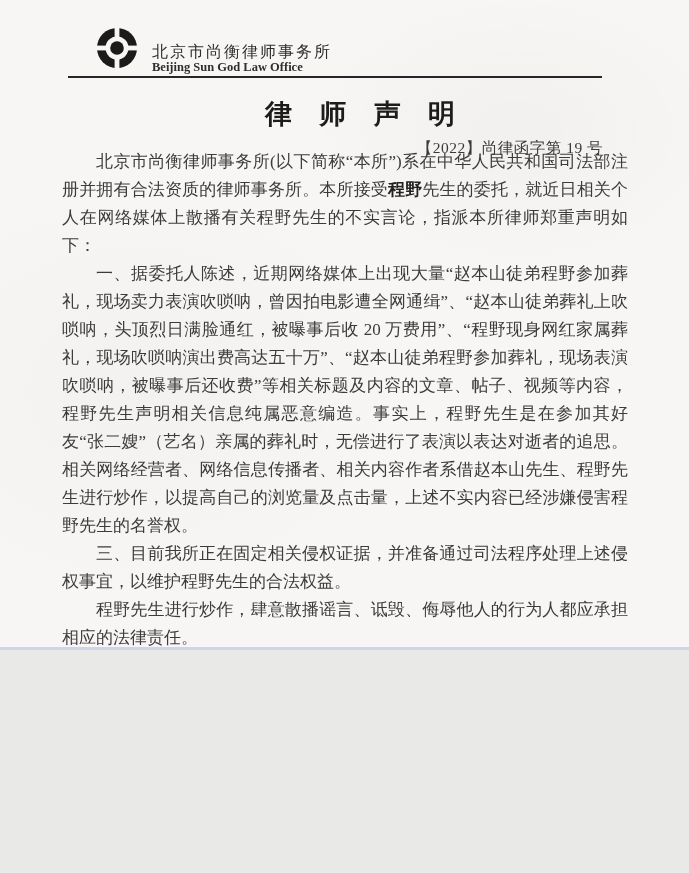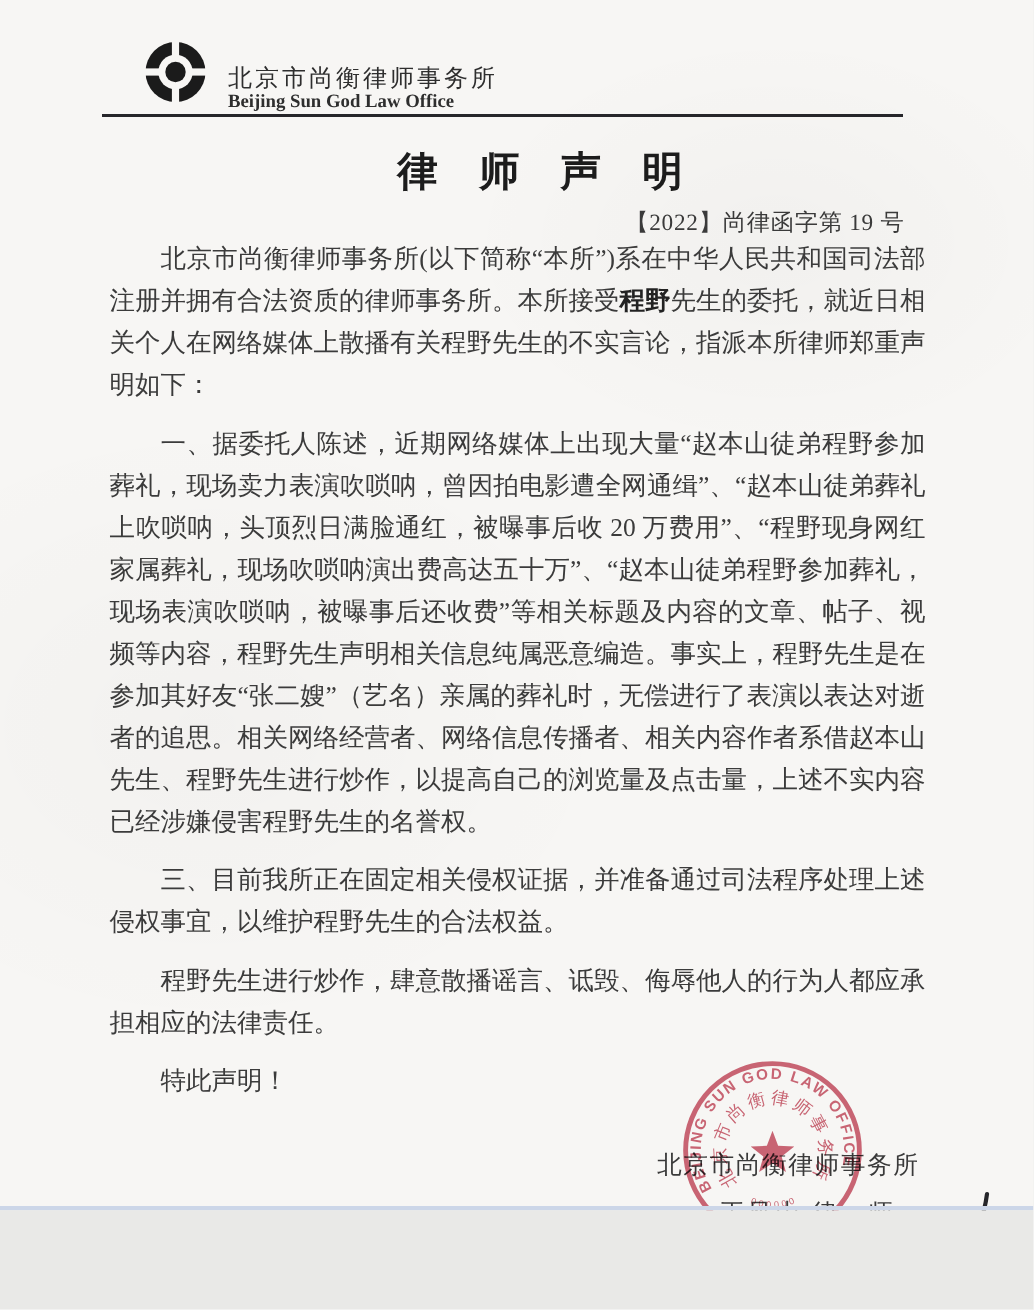--- a/index.html
+++ b/index.html
@@ -2,21 +2,21 @@
 <html><head>
 <meta charset="utf-8">
 <style>
   html,body{margin:0;padding:0;}
   body{
     background:#e9e9e7;
     font-family:"Liberation Serif","DejaVu Serif",serif;
   }
   .page{
     position:relative;
-    width:689px;height:807px;
+    width:689px;height:650px;
     margin:0 auto;
     background:
       radial-gradient(ellipse 300px 200px at 75% 20%, rgba(0,0,0,0.025), transparent 70%),
       radial-gradient(ellipse 400px 300px at 20% 60%, rgba(0,0,0,0.02), transparent 70%),
       #f7f6f4;
     overflow:hidden;
     color:#353535;
     text-decoration:underline;
   }
   
@@ -46,21 +46,21 @@
   .doc-number{
     position:absolute;right:86px;top:138px;
     font-size:15.5px;color:#3a3a3a;letter-spacing:0.5px;
   }
   
   .body-text{
     position:absolute;left:62px;top:148px;width:566px;
     font-size:17px;line-height:28px;color:#3b3b3b;
     text-align:justify;
   }
-  .body-text p{margin:11px;text-indent:2em;}
+  .body-text p{margin:0;text-indent:2em;}
   .body-text b{color:#222;}
   
   .sig-firm{
     position:absolute;right:76px;top:766px;
     font-size:16.5px;color:#3a3a3a;letter-spacing:1px;
   }
   .sig-lawyer{
     position:absolute;right:92px;top:798px;
     font-size:16.5px;color:#3a3a3a;letter-spacing:2px;
   }

